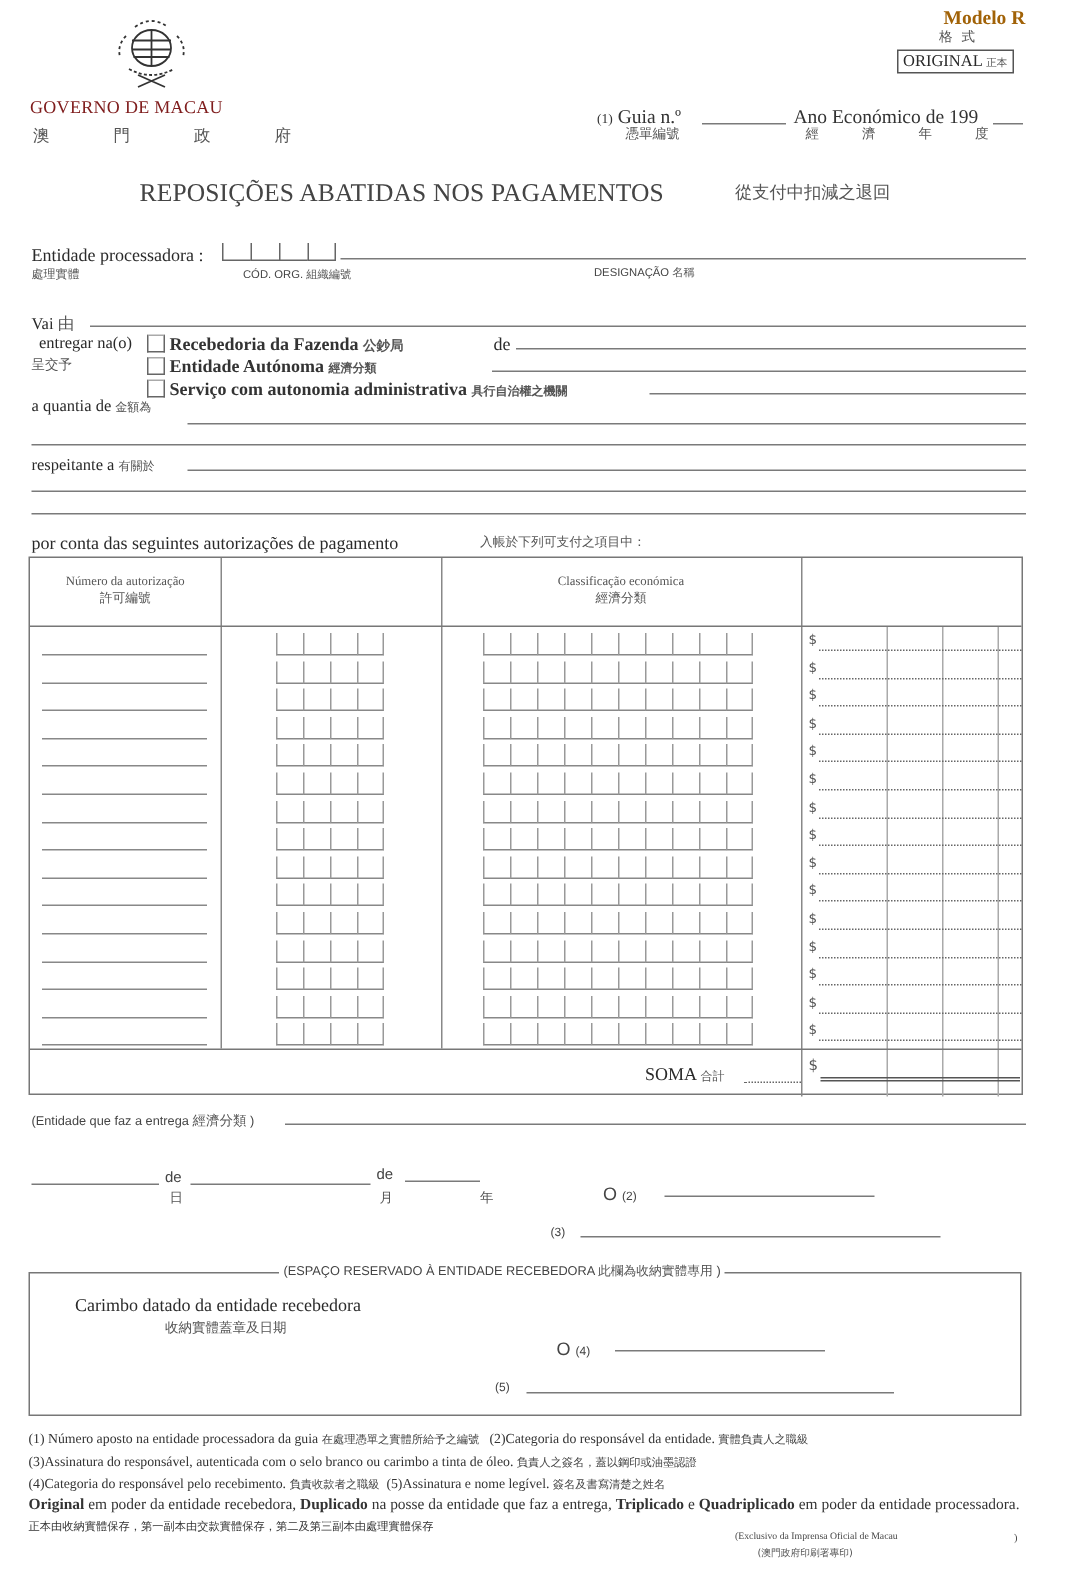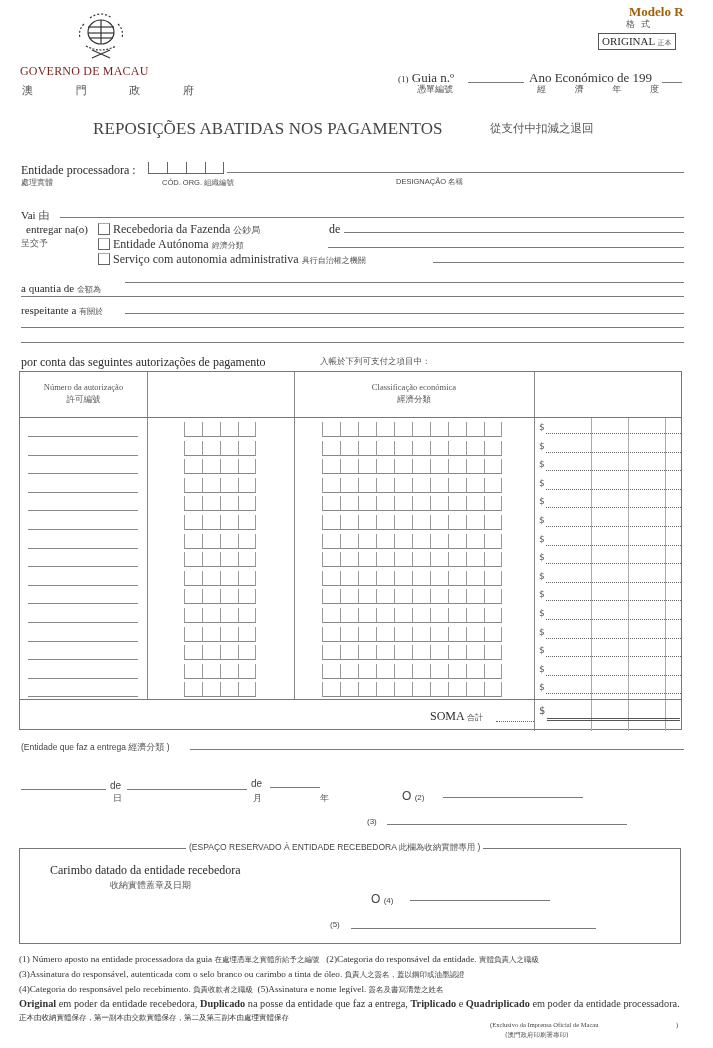--- a/index.html
+++ b/index.html
@@ -39,29 +39,29 @@
   #cod-label { left: 162px; top: 178px; font-size: 7.5px; color: #444; }
   #desig-label { left: 396px; top: 177px; font-size: 7.5px; color: #444; }
 
   
   .lbl { font-size: 11px; }
   #vai-label { left: 21px; top: 208px; }
   #vai-line { left: 60px; top: 217px; width: 624px; }
   #entregar-label { left: 26px; top: 223px; }
   #entregar-cjk { left: 21px; top: 237px; font-size: 9px; }
   .chk { position: absolute; width: 12px; height: 12px; border: 1px solid #666; border-top-color: #aaa; }
-  .chk-lbl { font-size: 12px; color: #333; }
+  .chk-lbl { font-size: 12px; color: #333; font-weight: bold; }
   #chk1 { left: 98px; top: 223px; } #chk1-lbl { left: 113px; top: 222px; }
   #chk2 { left: 98px; top: 238px; } #chk2-lbl { left: 113px; top: 237px; }
   #chk3 { left: 98px; top: 253px; } #chk3-lbl { left: 113px; top: 252px; }
   #de-label { left: 329px; top: 222px; font-size: 12px; }
   #de-line1 { left: 344px; top: 232px; width: 340px; }
   #de-line2 { left: 328px; top: 247px; width: 356px; }
   #de-line3 { left: 433px; top: 262px; width: 251px; }
-  #quantia-label { left: 21px; top: 282px; }
+  #quantia-label { left: 21px; top: 265px; }
   #quantia-line1 { left: 125px; top: 282px; width: 559px; }
   #quantia-line2 { left: 21px; top: 296px; width: 663px; }
   #resp-label { left: 21px; top: 304px; }
   #resp-line1 { left: 125px; top: 313px; width: 559px; }
   #resp-line2 { left: 21px; top: 327px; width: 663px; }
   #resp-line3 { left: 21px; top: 342px; width: 663px; }
 
   
   #auth-intro { left: 21px; top: 355px; font-size: 12px; }
   #auth-intro-cjk { left: 320px; top: 356px; font-size: 8.5px; }

